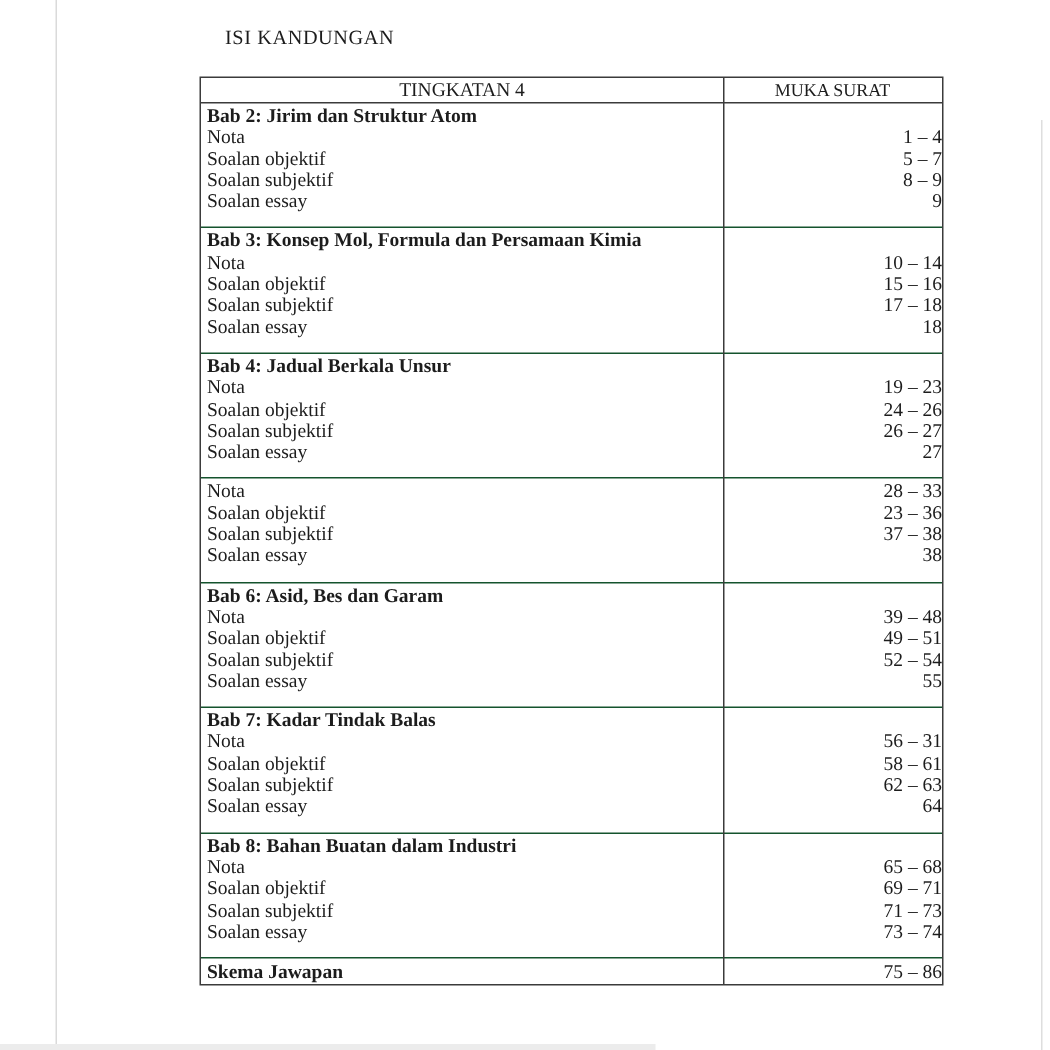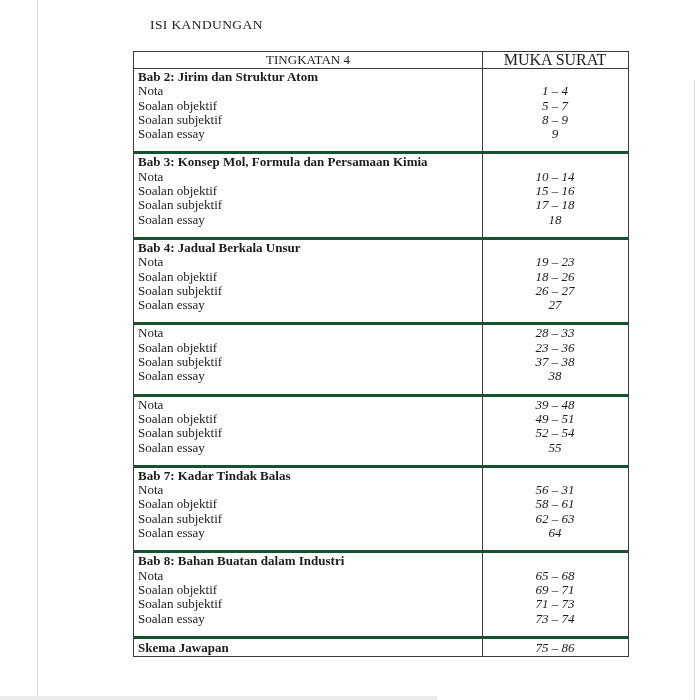--- a/index.html
+++ b/index.html
@@ -47,24 +47,24 @@
     border-bottom: 1px solid #3b3b3b;
   }
   .hcell-left {
     width: 348px;
     text-align: center;
     font-size: 13px;
   }
   .hcell-right {
     flex: 1;
     text-align: center;
-    font-size: 16px;
+    font-size: 12px;
   }
   .section {
-    border-bottom: 3px solid #14532d;
+    border-bottom: 1px solid #14532d;
     padding-top: 1px;
     padding-bottom: 10px;
   }
   .section.compact {
     border-bottom: none;
     padding-top: 0;
     padding-bottom: 0;
   }
   .row {
     display: flex;
@@ -74,22 +74,21 @@
   .compact .row {
     line-height: 17px;
   }
   .cell-left {
     width: 348px;
     padding-left: 4px;
     box-sizing: border-box;
   }
   .cell-right {
     flex: 1;
-    text-align: center;
-    font-style: italic;
+    text-align: right;
   }
   .bab-title {
     font-weight: bold;
   }
   .artifact {
     position: absolute;
     pointer-events: none;
   }
   .edge-line-left {
     left: 37px;
@@ -175,21 +174,21 @@
         <div class="row">
           <div class="cell-left bab-title">Bab 4: Jadual Berkala Unsur</div>
           <div class="cell-right"></div>
         </div>
         <div class="row">
           <div class="cell-left">Nota</div>
           <div class="cell-right">19 – 23</div>
         </div>
         <div class="row">
           <div class="cell-left">Soalan objektif</div>
-          <div class="cell-right">18 – 26</div>
+          <div class="cell-right">24 – 26</div>
         </div>
         <div class="row">
           <div class="cell-left">Soalan subjektif</div>
           <div class="cell-right">26 – 27</div>
         </div>
         <div class="row">
           <div class="cell-left">Soalan essay</div>
           <div class="cell-right">27</div>
         </div>
       </div>
@@ -206,20 +205,21 @@
           <div class="cell-left">Soalan subjektif</div>
           <div class="cell-right">37 – 38</div>
         </div>
         <div class="row">
           <div class="cell-left">Soalan essay</div>
           <div class="cell-right">38</div>
         </div>
       </div>
       <div class="section">
         <div class="row">
+          <div class="cell-left bab-title">Bab 6: Asid, Bes dan Garam</div>
           <div class="cell-right"></div>
         </div>
         <div class="row">
           <div class="cell-left">Nota</div>
           <div class="cell-right">39 – 48</div>
         </div>
         <div class="row">
           <div class="cell-left">Soalan objektif</div>
           <div class="cell-right">49 – 51</div>
         </div>

